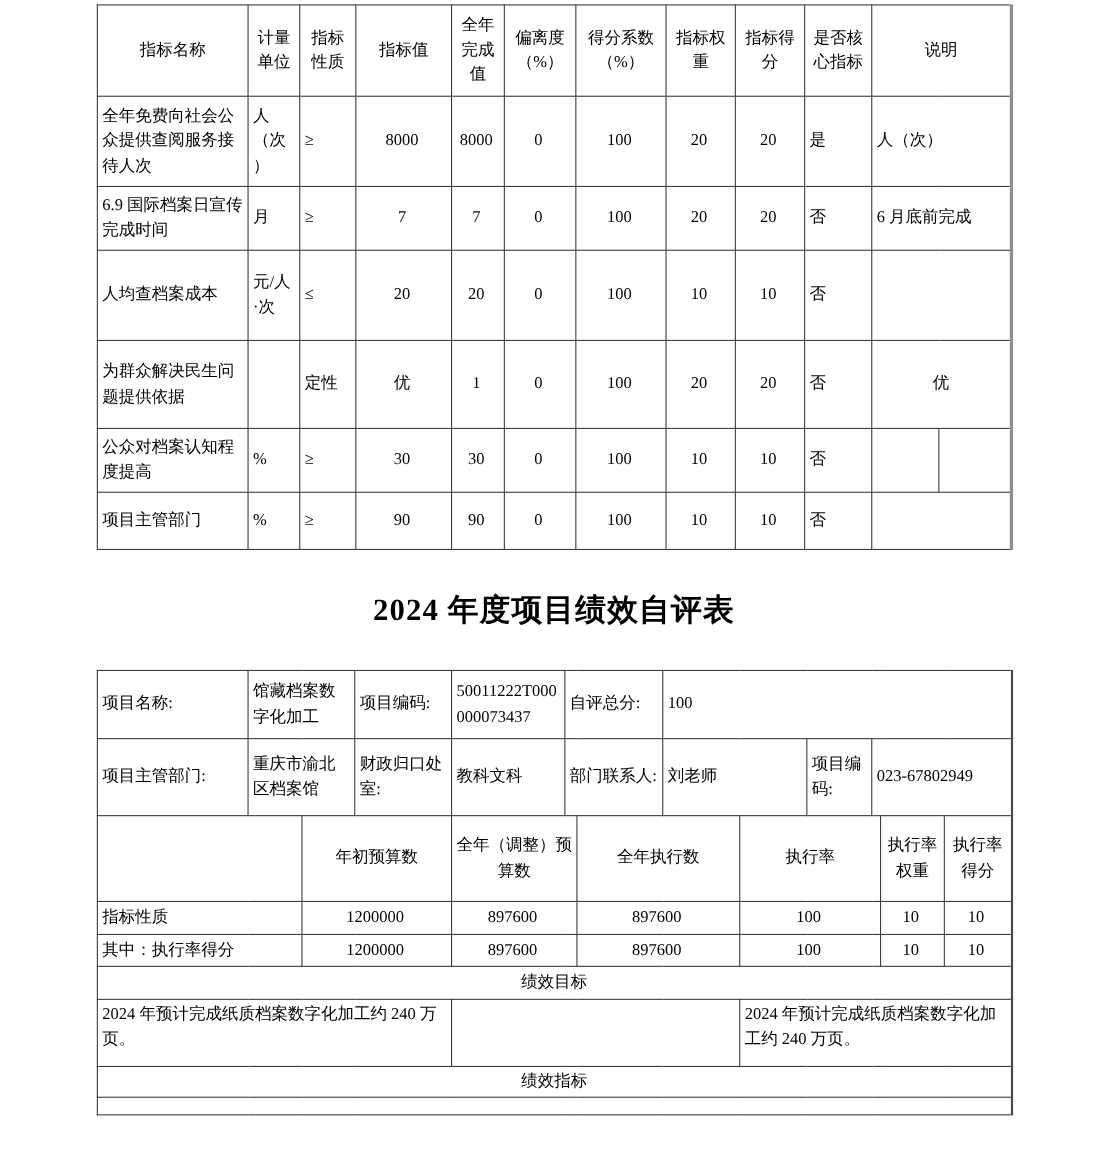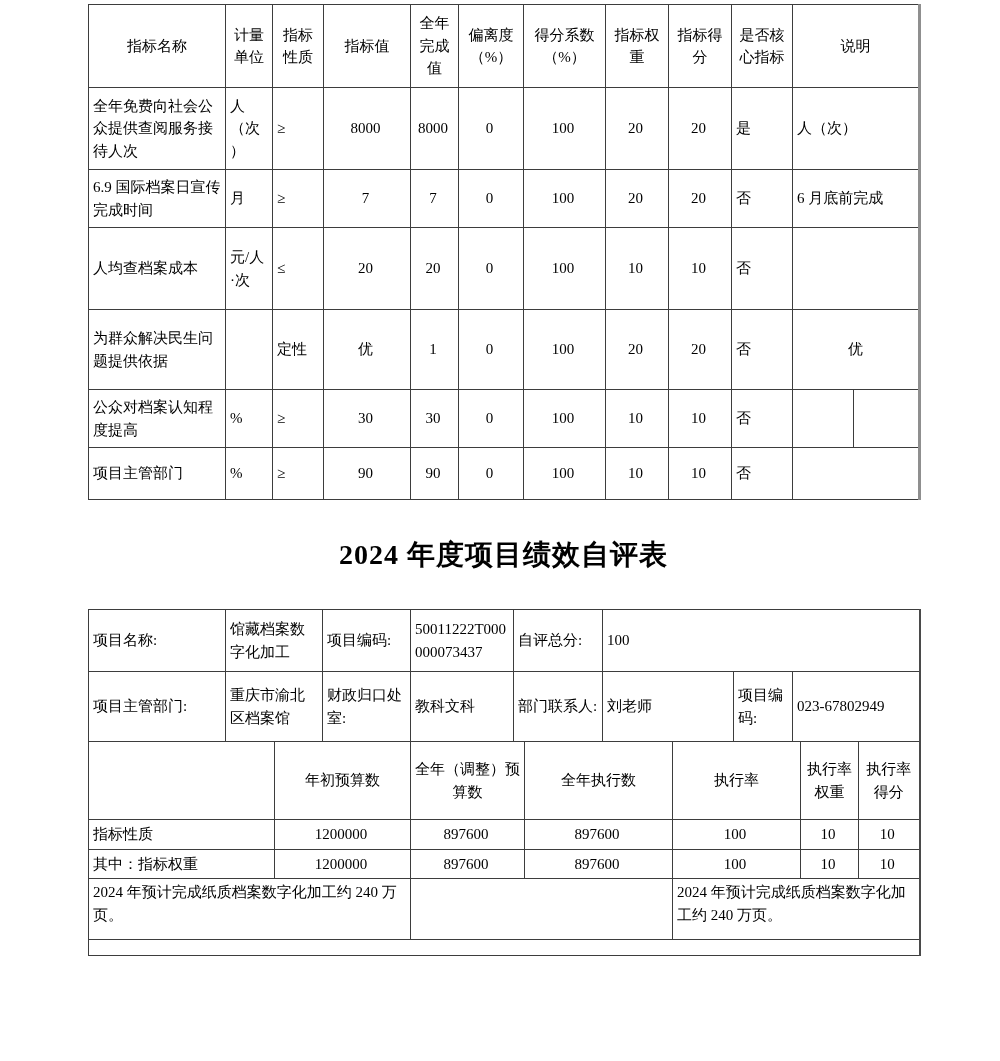--- a/index.html
+++ b/index.html
@@ -196,33 +196,39 @@
       <tr style="height:30px">
         <td class="l" colspan="2">指标性质</td>
         <td class="r" colspan="2">1200000</td>
         <td class="r" colspan="2">897600</td>
         <td class="r" colspan="2">897600</td>
         <td class="r" colspan="3">100</td>
         <td class="r">10</td>
         <td class="r">10</td>
       </tr>
       <tr style="height:29px">
-        <td class="l" colspan="2">其中：指标权重</td>
+        <td class="l" colspan="2">其中：执行率得分</td>
         <td class="r" colspan="2">1200000</td>
         <td class="r" colspan="2">897600</td>
         <td class="r" colspan="2">897600</td>
         <td class="r" colspan="3">100</td>
         <td class="r">10</td>
         <td class="r">10</td>
+      </tr>
+      <tr style="height:30px">
+        <td class="c" colspan="13">绩效目标</td>
       </tr>
       <tr style="height:61px">
         <td class="l top" colspan="4">2024 年预计完成纸质档案数字化加工约 240 万页。</td>
         <td class="l top" colspan="4"></td>
         <td class="l top" colspan="5">2024 年预计完成纸质档案数字化加工约 240 万页。</td>
       </tr>
+      <tr style="height:28px">
+        <td class="c" colspan="13">绩效指标</td>
+      </tr>
       <tr style="height:16px">
         <td colspan="13"></td>
       </tr>
     </tbody>
       </table>
 
   </div>
 </div>
 
 </body></html>

